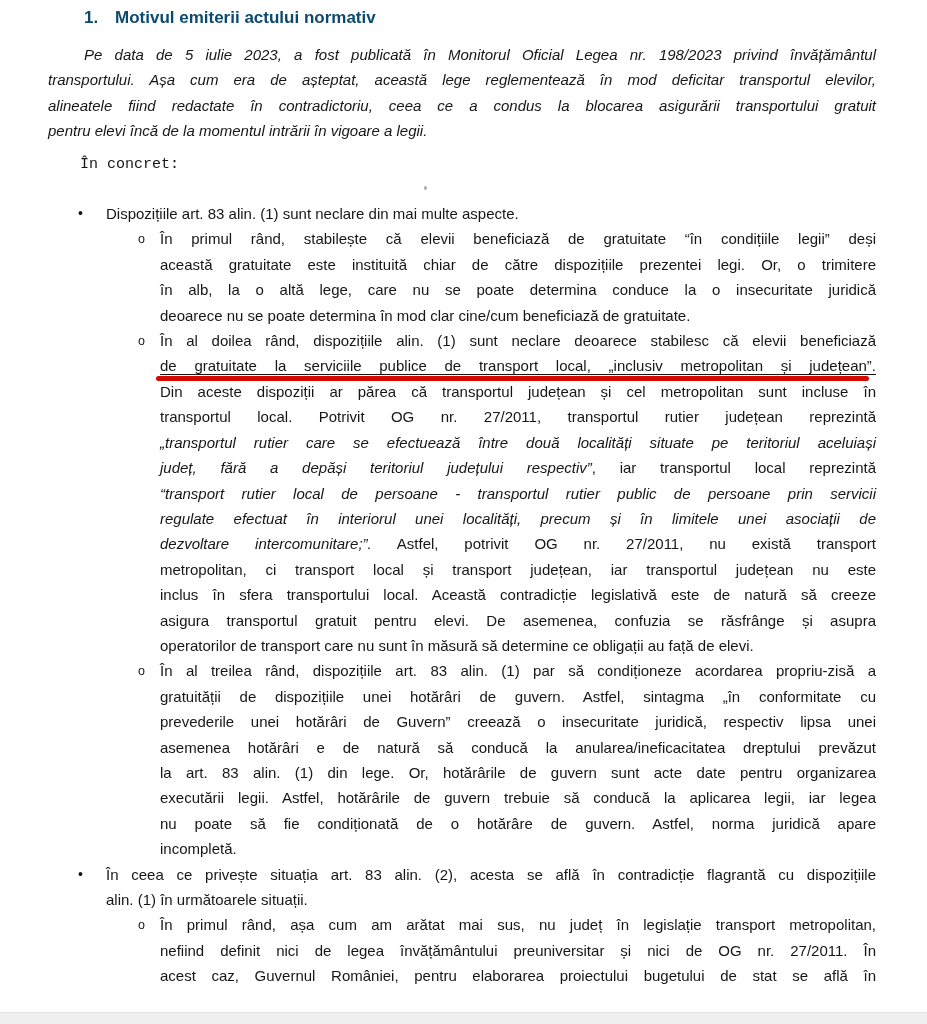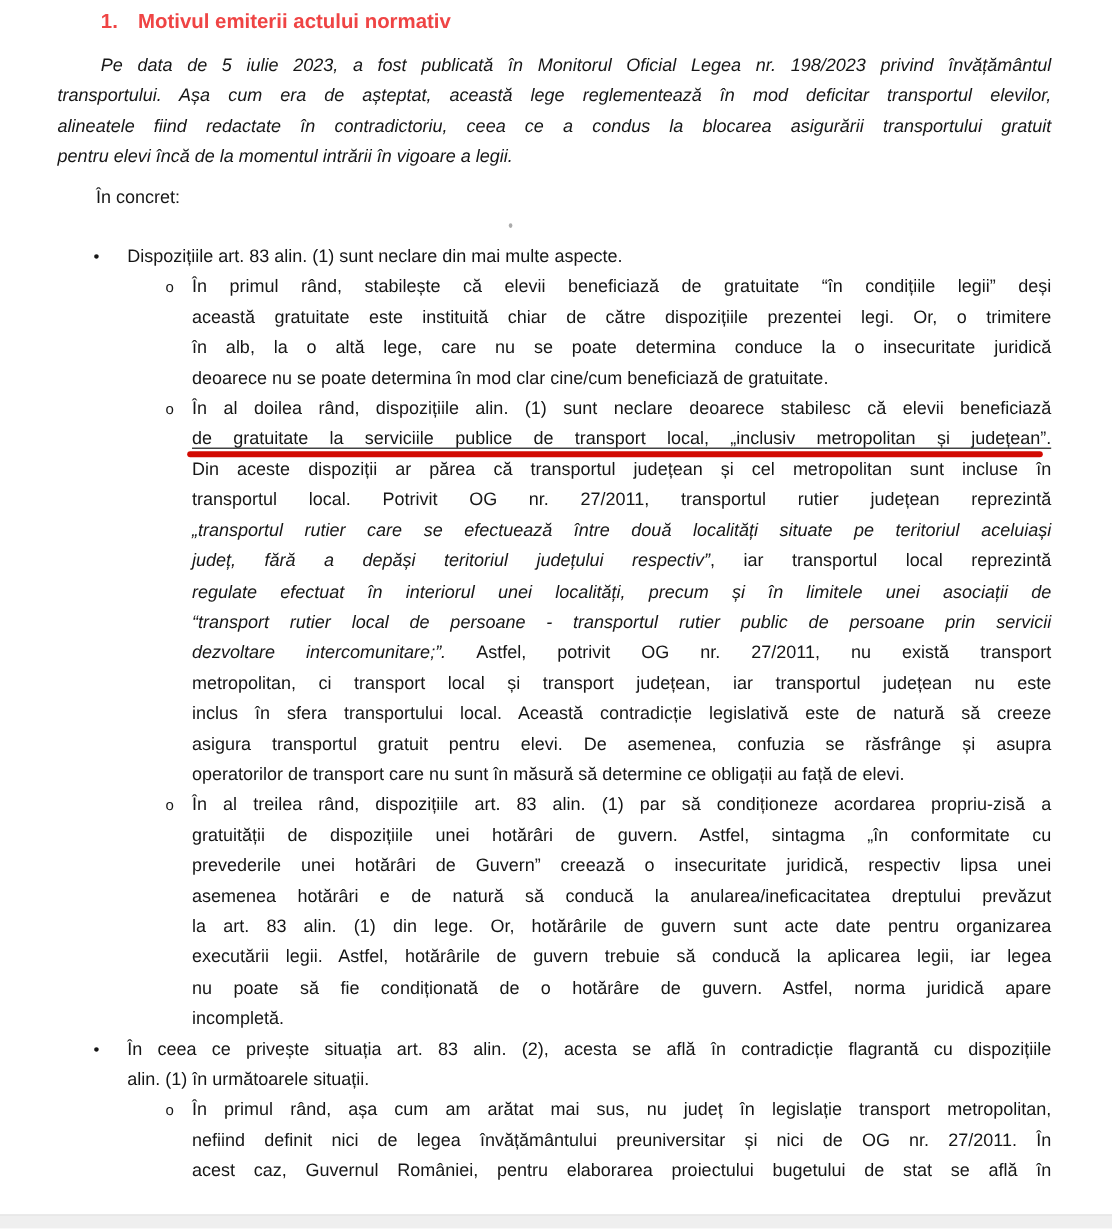--- a/index.html
+++ b/index.html
@@ -1,25 +1,25 @@
 <!DOCTYPE html>
 <html><head>
 <meta charset="utf-8">
 <style>
   html,body{margin:0;padding:0;background:#ffffff;}
   .page{
     position:relative;width:927px;height:1024px;background:#ffffff;overflow:hidden;
     font-family:"Liberation Sans",sans-serif;color:#161616;
   }
   .doc{position:absolute;left:48px;top:6px;width:828px;}
-  .heading{font-weight:bold;font-size:17px;line-height:24px;padding-left:36px;color:#ef4444;}
+  .heading{font-weight:bold;font-size:17px;line-height:24px;padding-left:36px;color:#0c4a6e;}
   .heading .hnum{display:inline-block;width:31px;}
   .para{position:relative;}
   .para.body .line.first{padding-left:36px;}
-  .para.intro{padding-left:32px;}
+  .para.intro{padding-left:32px;font-family:Liberation Mono, monospace;}
   .para.b1{padding-left:58px;}
   .para.b2{padding-left:112px;}
   .marker{position:absolute;top:0;line-height:25.4px;}
   .para.b1 > .marker{left:30px;font-size:14px;}
   .para.b2 > .marker{left:90px;font-size:12.5px;top:1px;}
   .line{
     position:relative;font-size:15px;line-height:25.4px;
     text-align:justify;text-align-last:justify;white-space:normal;
   }
   .line.last{text-align-last:left;}
@@ -62,22 +62,22 @@
           <div class="line last"><span class="seg">deoarece nu se poate determina în mod clar cine/cum beneficiază de gratuitate.</span></div>
         </div>
         <div class="para b2">
           <span class="marker">o</span>
           <div class="line first"><span class="seg">În al doilea rând, dispozițiile alin. (1) sunt neclare deoarece stabilesc că elevii beneficiază</span></div>
           <div class="line"><span class="seg u">de gratuitate la serviciile publice de transport local, „inclusiv metropolitan și județean”.</span><div class="redbar" style="background: rgb(210, 10, 2);"></div></div>
           <div class="line"><span class="seg">Din aceste dispoziții ar părea că transportul județean și cel metropolitan sunt incluse în</span></div>
           <div class="line"><span class="seg">transportul local. Potrivit OG nr. 27/2011, transportul rutier județean reprezintă</span></div>
           <div class="line"><span class="seg i">„transportul rutier care se efectuează între două localități situate pe teritoriul aceluiași</span></div>
           <div class="line"><span class="seg i">județ, fără a depăși teritoriul județului respectiv”</span><span class="seg">, iar transportul local reprezintă</span></div>
+          <div class="line"><span class="seg i">“transport rutier local de persoane - transportul rutier public de persoane prin servicii</span></div>
           <div class="line"><span class="seg i">regulate efectuat în interiorul unei localități, precum și în limitele unei asociații de</span></div>
-          <div class="line"><span class="seg i">“transport rutier local de persoane - transportul rutier public de persoane prin servicii</span></div>
           <div class="line"><span class="seg i">dezvoltare intercomunitare;”.</span><span class="seg"> Astfel, potrivit OG nr. 27/2011, nu există transport</span></div>
           <div class="line"><span class="seg">metropolitan, ci transport local și transport județean, iar transportul județean nu este</span></div>
           <div class="line"><span class="seg">inclus în sfera transportului local. Această contradicție legislativă este de natură să creeze</span></div>
           <div class="line"><span class="seg">asigura transportul gratuit pentru elevi. De asemenea, confuzia se răsfrânge și asupra</span></div>
           <div class="line last"><span class="seg">operatorilor de transport care nu sunt în măsură să determine ce obligații au față de elevi.</span></div>
         </div>
         <div class="para b2">
           <span class="marker">o</span>
           <div class="line first"><span class="seg">În al treilea rând, dispozițiile art. 83 alin. (1) par să condiționeze acordarea propriu-zisă a</span></div>
           <div class="line"><span class="seg">gratuității de dispozițiile unei hotărâri de guvern. Astfel, sintagma „în conformitate cu</span></div>

